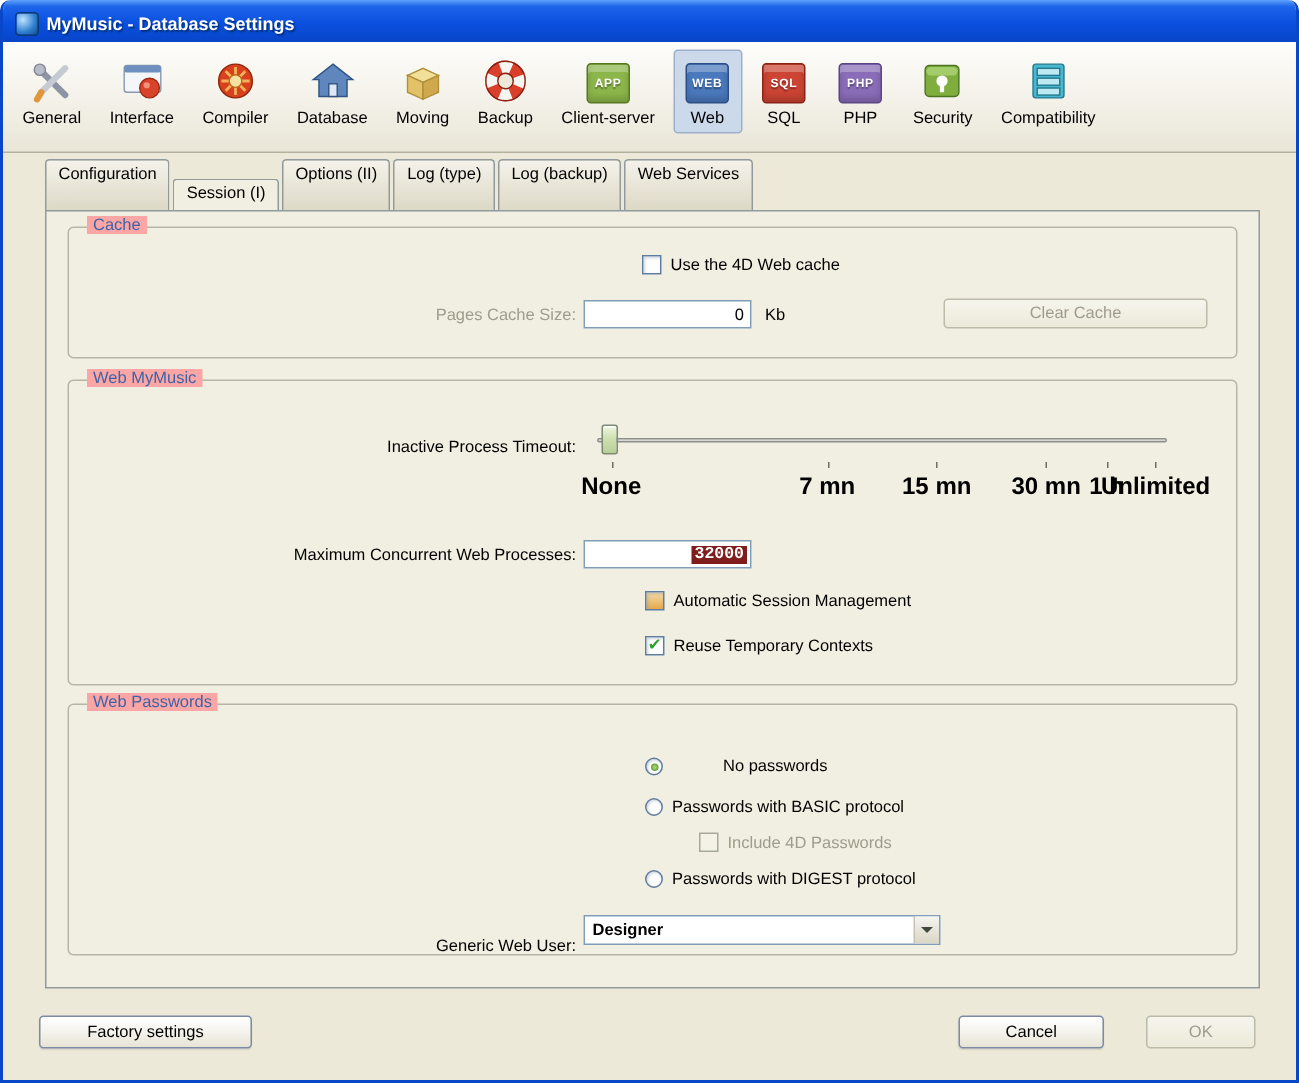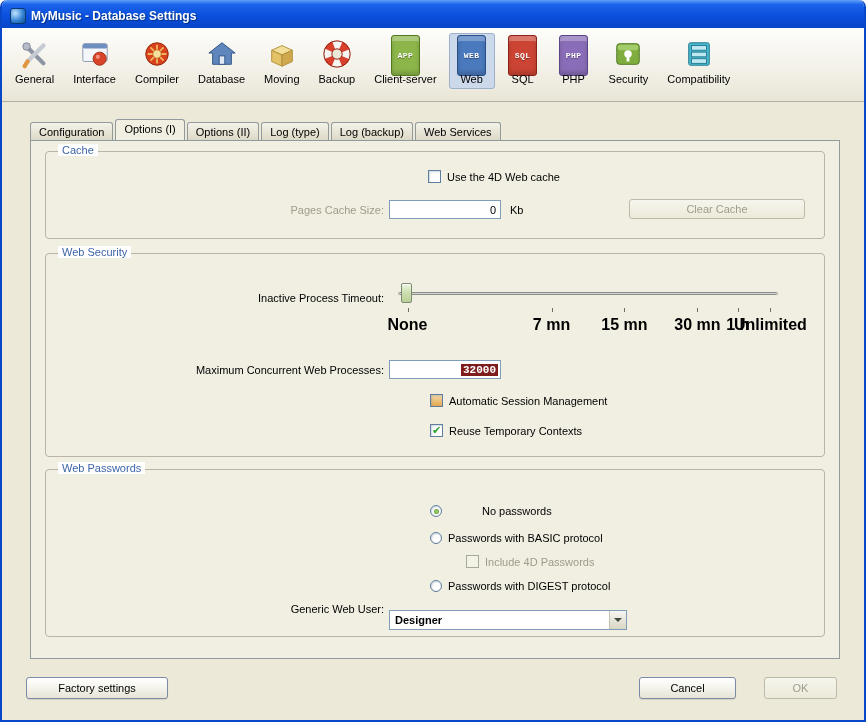--- a/index.html
+++ b/index.html
@@ -22,42 +22,42 @@
   .toolbar {
     position:absolute; left:0; top:28px; right:0; height:74px;
     background:linear-gradient(#fdfdfb,#f3f1e8 55%,#e9e6d7);
     border-bottom:1px solid #b4b0a0;
     display:flex; align-items:flex-start; padding:5px 0 0 6px; gap:5px;
   }
   .tb-item { display:flex; flex-direction:column; align-items:center; padding:4px 6px 3px; border-radius:3px; border:1px solid transparent; min-width:46px; cursor:default; }
   .tb-item.selected { background:#ccd9ea; border:1px solid #9cb0cc;justify-content:space-between; }
   .tb-icon { width:32px; height:32px; display:flex; align-items:center; justify-content:center; margin-bottom:3px; }
   .tb-label { font-size:11px; white-space:nowrap; }
-  .cube { width:29px; height:41px; margin-top:3px; border-radius:3px; display:flex; align-items:center; justify-content:center;
+  .cube { width:29px; height:27px; margin-top:3px; border-radius:3px; display:flex; align-items:center; justify-content:center;
     color:#fff; font-weight:bold; font-size:8px; letter-spacing:0.5px; text-shadow:0 1px 1px rgba(0,0,0,.4);
-    box-shadow: inset 0 5px 0 rgba(255,255,255,.28), inset 0 -3px 4px rgba(0,0,0,.18); font-family: Liberation Mono, monospace; }
+    box-shadow: inset 0 5px 0 rgba(255,255,255,.28), inset 0 -3px 4px rgba(0,0,0,.18); }
   .cube.app { background:#8cb64a; border:1px solid #55771f; }
   .cube.web { background:#4a79bd; border:1px solid #2a4f86; }
   .cube.sql { background:#cc4433; border:1px solid #8a2316; }
   .cube.php { background:#8a6db8; border:1px solid #5a4585; }
   
   .tabstrip { position:absolute; left:28px; top:120px; height:20px; display:flex; align-items:flex-end; z-index:3; }
   .tab {
-    height:18px; padding:3px 8px 2px; margin-right:2px; font-size:11px; white-space:nowrap;
+    height:34px; padding:3px 8px 2px; margin-right:2px; font-size:11px; white-space:nowrap;
     border:1px solid #919b9c; border-bottom:none; border-radius:3px 3px 0 0;
     background:linear-gradient(#f4f2ea,#ddd9c6); cursor:default;
   }
   .tab.selected { height:21px; background:#f1efe2; position:relative; z-index:4; }
   .panel {
     position:absolute; left:28px; top:140px; width:810px; height:519px;
     background:#f1efe2; border:1px solid #919b9c; z-index:2;
   }
   
   .group { position:absolute; border:1px solid #b8b5a4; border-radius:4px; }
-  .group-title { position:absolute; top:-8px; left:12px; background:#ffffff; padding:0 4px; color:#3c64a8; font-size:11px; }
+  .group-title { position:absolute; top:-8px; left:12px; background:#fca5a5; padding:0 4px; color:#3c64a8; font-size:11px; }
   .rlabel { position:absolute; left:8px; width:330px; text-align:right; font-size:11px; }
   .rlabel.dim { color:#9e9c8a; }
   
   .check, .radio { position:absolute; display:flex; align-items:center; cursor:default;padding-left:41px; }
   .cb { width:13px; height:13px; flex:none; margin-right:6px; border:1px solid #5f7e9e; background:#fff;
     box-shadow: inset 1px 1px 2px rgba(110,135,160,.35); display:flex; align-items:center; justify-content:center; }
   .cb.checked::after { content:"\2714"; color:#2da12d; font-size:11px; line-height:11px; }
   .cb.mixed { background:linear-gradient(#f3d9a8,#e5a94f); }
   .cb.disabled { border-color:#a8a89a; background:#f3f2e7; box-shadow:none; }
   .check.disabled { color:#9e9c8a; }
@@ -221,21 +221,21 @@
           <rect x="8" y="21" width="16" height="5" fill="#bfe9f2" stroke="#23798d"></rect>
         </svg>
       </div>
       <div class="tb-label">Compatibility</div>
     </div>
 
   </div>
 
   <div class="tabstrip">
     <div class="tab">Configuration</div>
-    <div class="tab selected">Options (I)</div>
+    <div class="tab selected">Session (I)</div>
     <div class="tab">Options (II)</div>
     <div class="tab">Log (type)</div>
     <div class="tab">Log (backup)</div>
     <div class="tab">Web Services</div>
   </div>
 
   <div class="panel">
 
     <div class="group" style="left:14px; top:10px; width:780px; height:88px;">
       <span class="group-title">Cache</span>
@@ -246,21 +246,21 @@
       </label>
 
       <span class="rlabel dim" style="top:52px;">Pages Cache Size:</span>
       <input class="field" style="left: 343px; top: 48px; width: 112px; height: 19px;" value="0">
       <span class="unit-label" style="left:464px; top:52px;">Kb</span>
 
       <div class="btn disabled" style="left:583px; top:47px; width:176px; height:20px;">Clear Cache</div>
     </div>
 
     <div class="group" style="left:14px; top:112px; width:780px; height:204px;">
-      <span class="group-title">Web Security</span>
+      <span class="group-title">Web MyMusic</span>
 
       <span class="rlabel" style="top:38px;">Inactive Process Timeout:</span>
 
       <div class="slider" style="left:350px; top:26px; width:384px; height:60px;">
         <div class="slider-track"></div>
         <div class="slider-thumb"></div>
         <div class="slider-tick" style="left:3%;"></div>
         <div class="slider-tick" style="left:40.5%;"></div>
         <div class="slider-tick" style="left:59.5%;"></div>
         <div class="slider-tick" style="left:78.5%;"></div>
@@ -306,21 +306,21 @@
       <label class="check disabled" style="left:379px; top:85px;">
         <span class="cb disabled"></span>
         <span>Include 4D Passwords</span>
       </label>
 
       <label class="radio" style="left:343px; top:110px;">
         <span class="rb"></span>
         <span>Passwords with DIGEST protocol</span>
       </label>
 
-      <span class="rlabel" style="top:133px;">Generic Web User:</span>
+      <span class="rlabel" style="top:155px;">Generic Web User:</span>
       <div class="combo" style="left:343px; top:140px; width:238px;">
         <span class="combo-value">Designer</span>
         <span class="combo-btn">
           <span class="arrow-down"></span>
         </span>
       </div>
     </div>
 
   </div>
 

